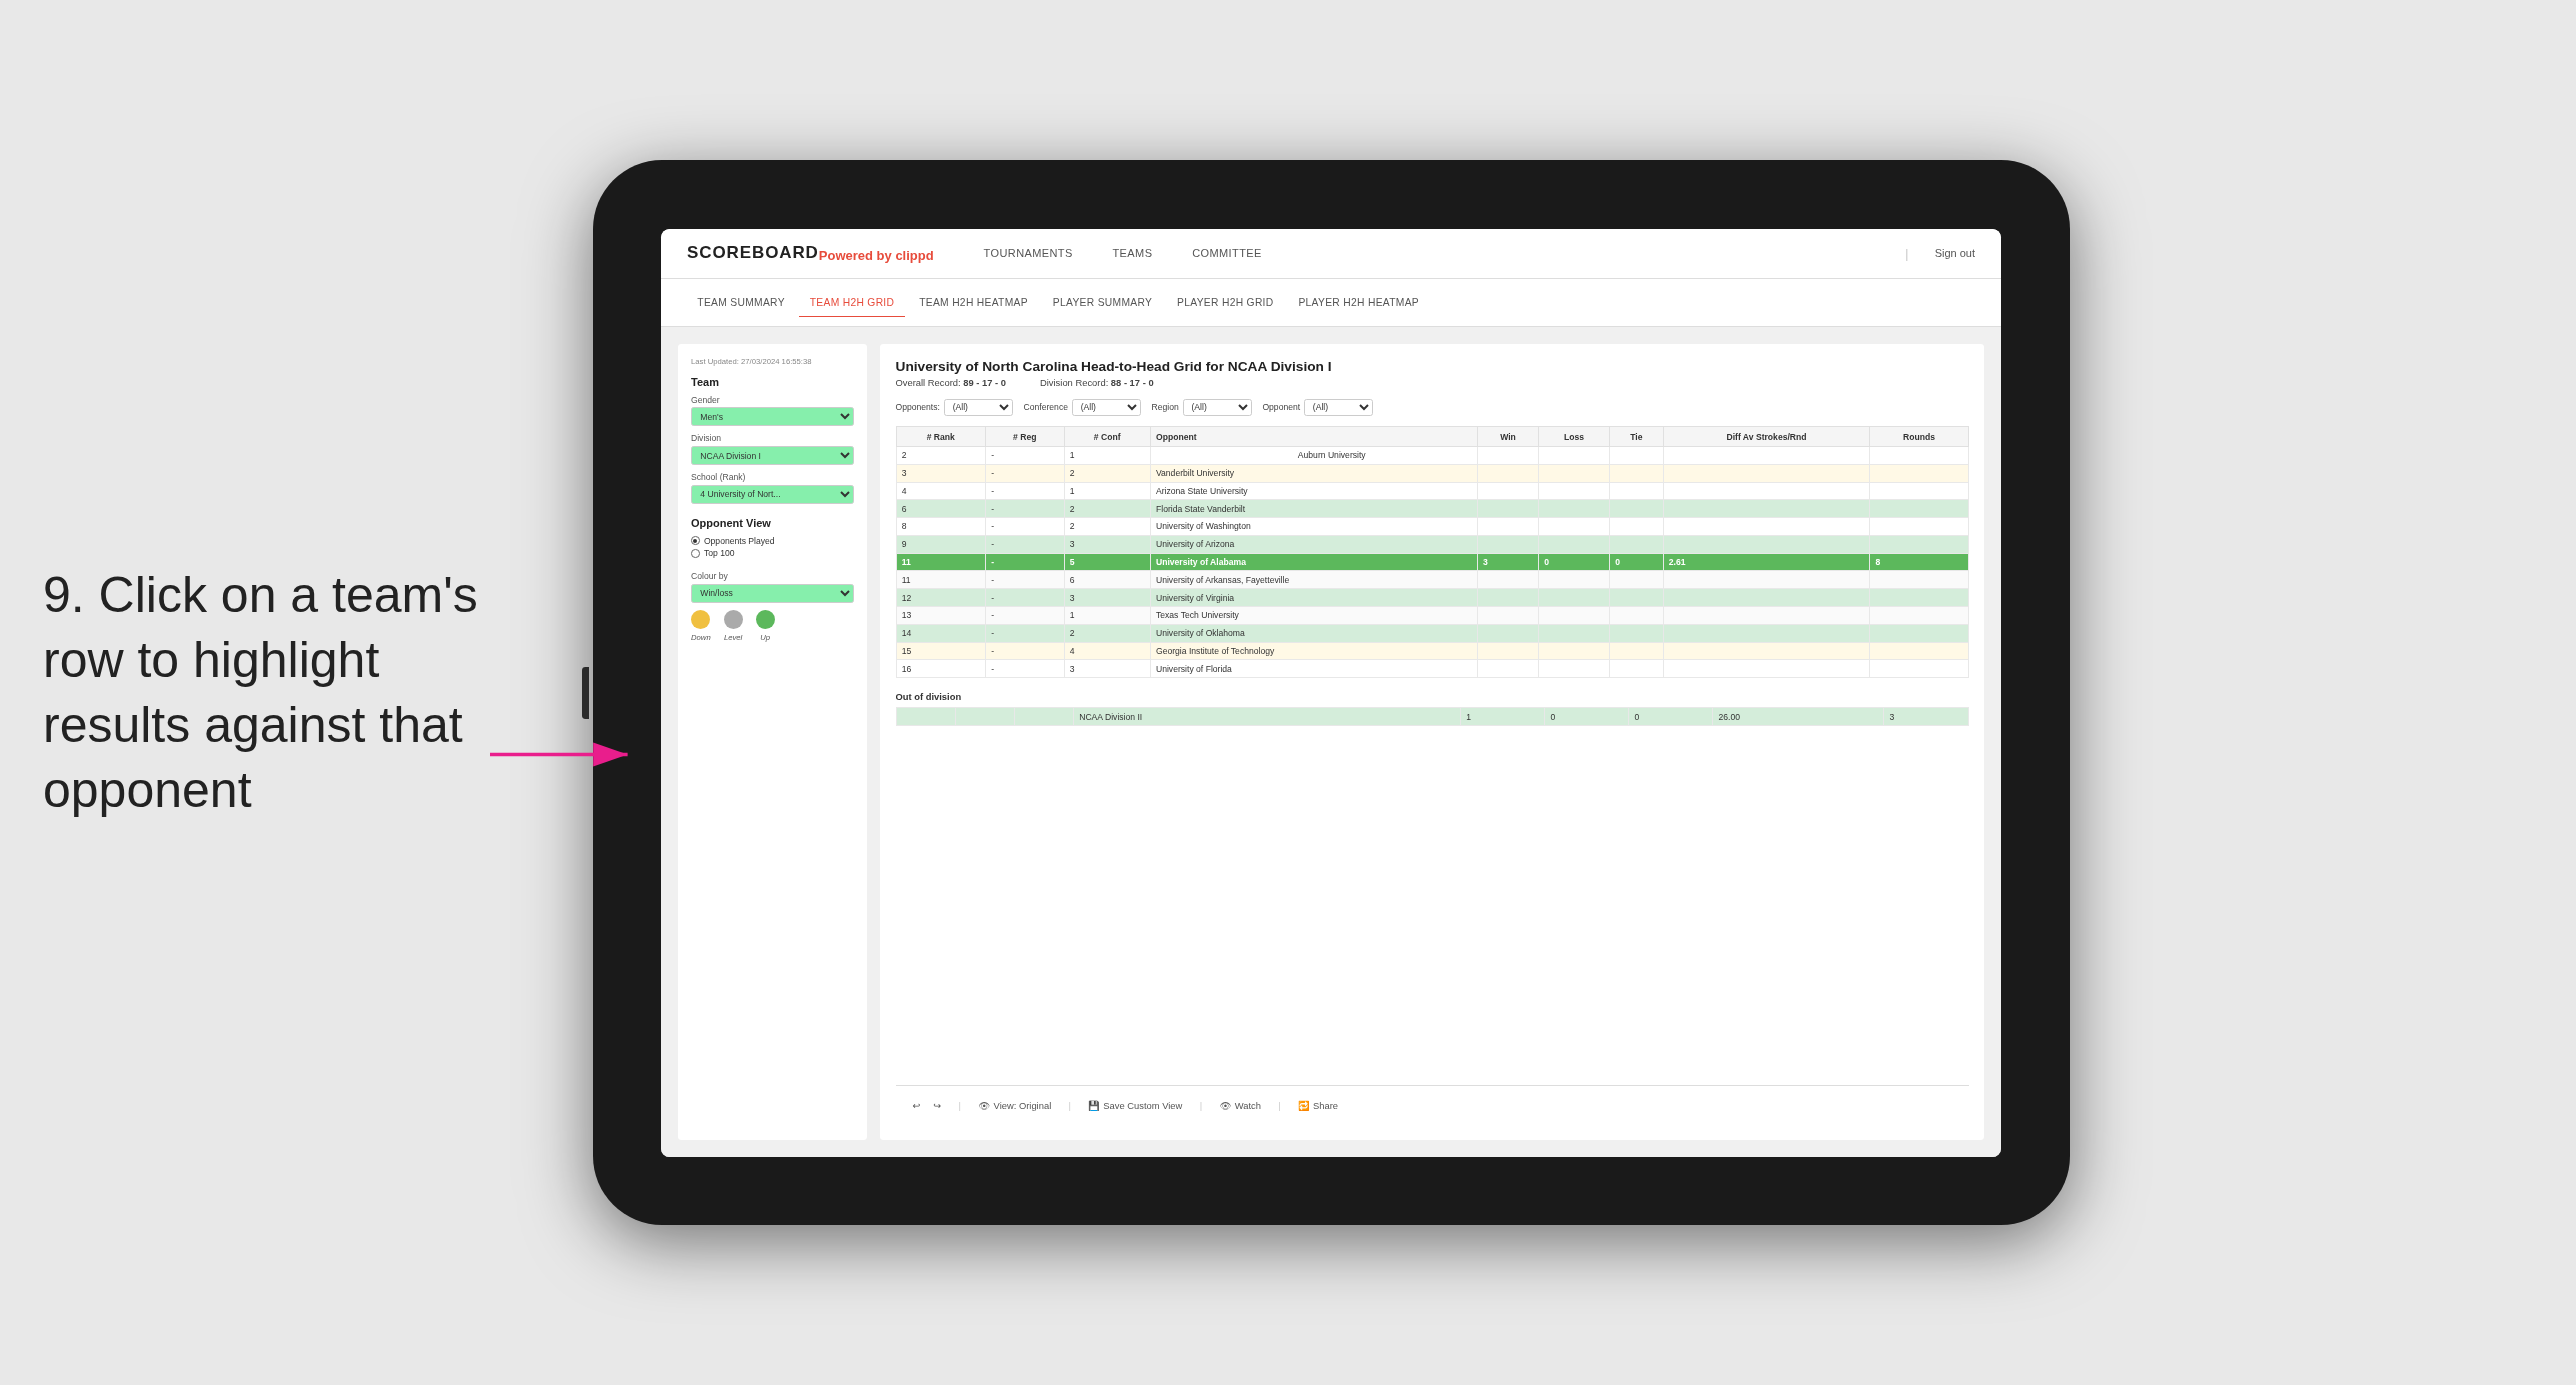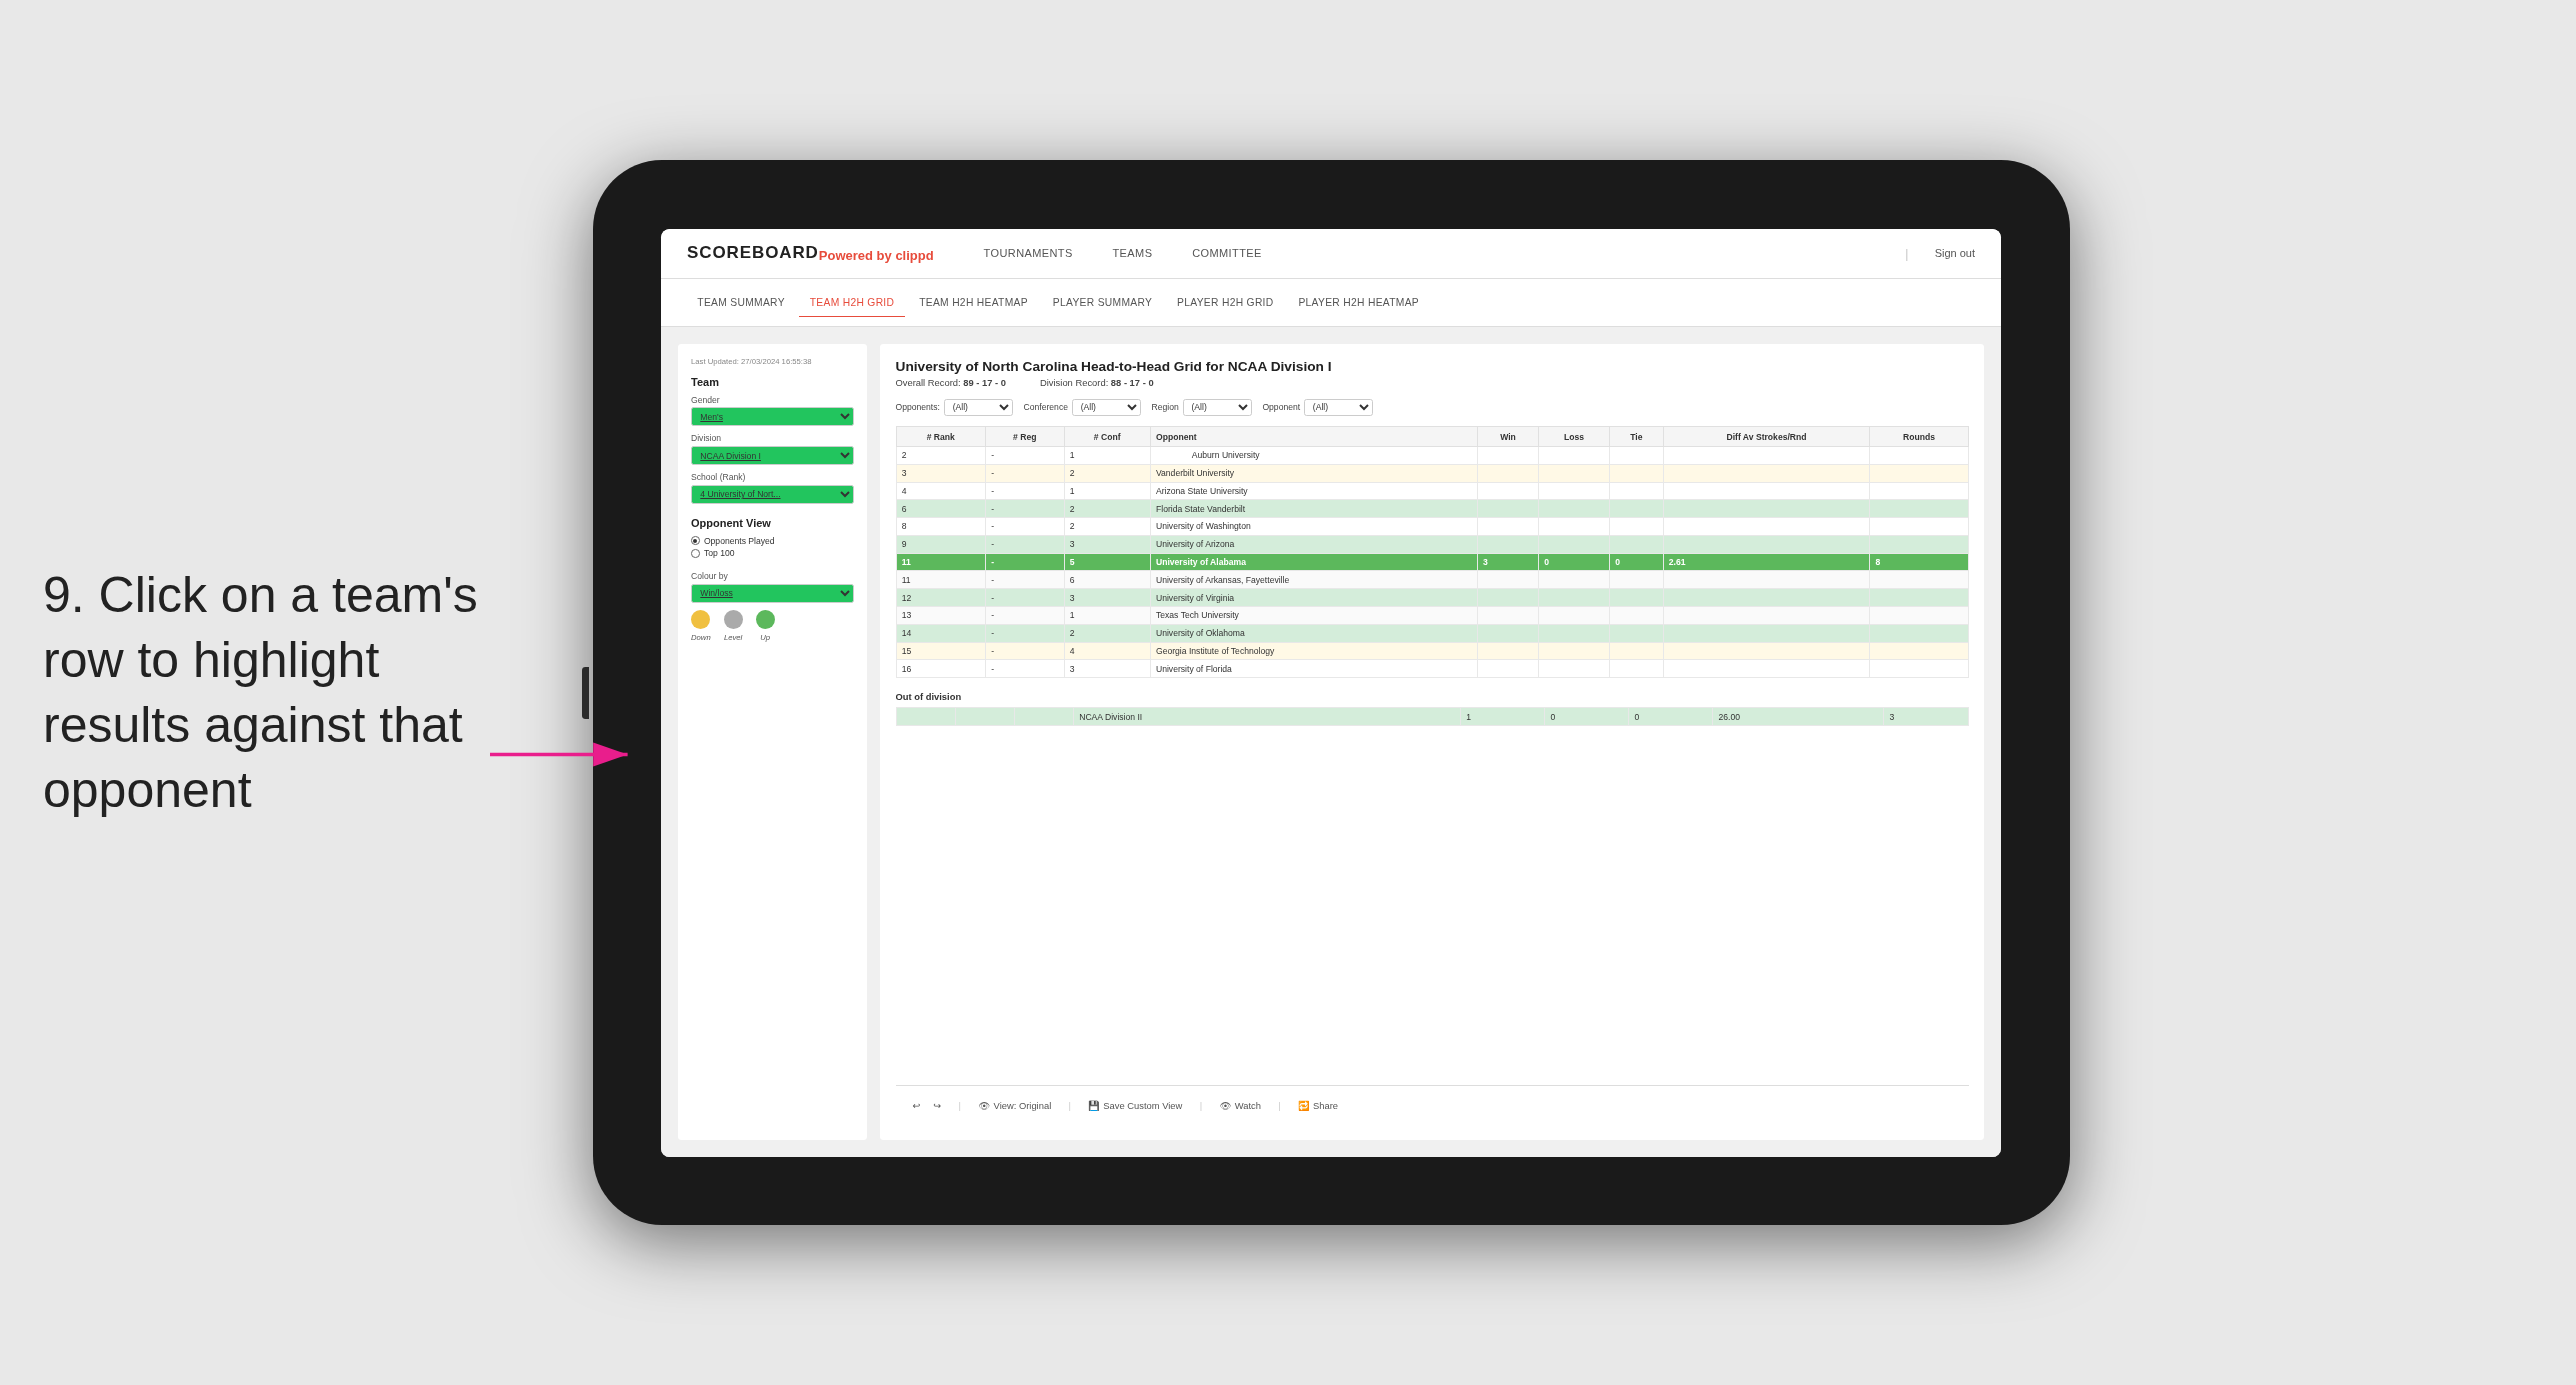--- a/index.html
+++ b/index.html
@@ -183,22 +183,21 @@
       margin-top: 6.9px;
     }
 
     .sidebar-select {
       width: 100%;
       font-size: 8.6px;
       border: 0.9px solid #ccc;
       padding: 2.6px 4.3px;
       border-radius: 2.6px;
       color: #333;
-      background: #22c55e;
-      text-decoration: underline;
+      background: #86efac;
     }
 
     .sidebar-opponent-view {
       margin-top: 13px;
     }
 
     .radio-row {
       display: flex;
       align-items: center;
       gap: 4.3px;
@@ -552,21 +551,21 @@
                   <th>Tie</th>
                   <th>Diff Av Strokes/Rnd</th>
                   <th>Rounds</th>
                 </tr>
               </thead>
               <tbody id="table-body">
               <tr>
                     <td>2</td>
                     <td>-</td>
                     <td>1</td>
-                    <td style="text-align: left; padding-left: 41px;">Auburn University</td>
+                    <td style="text-align: center; padding-left: 41px;">Auburn University</td>
                     <td></td>
                     <td></td>
                     <td></td>
                     <td></td>
                     <td></td>
                   </tr>
                   <tr class="light-yellow">
                     <td>3</td>
                     <td>-</td>
                     <td>2</td>

